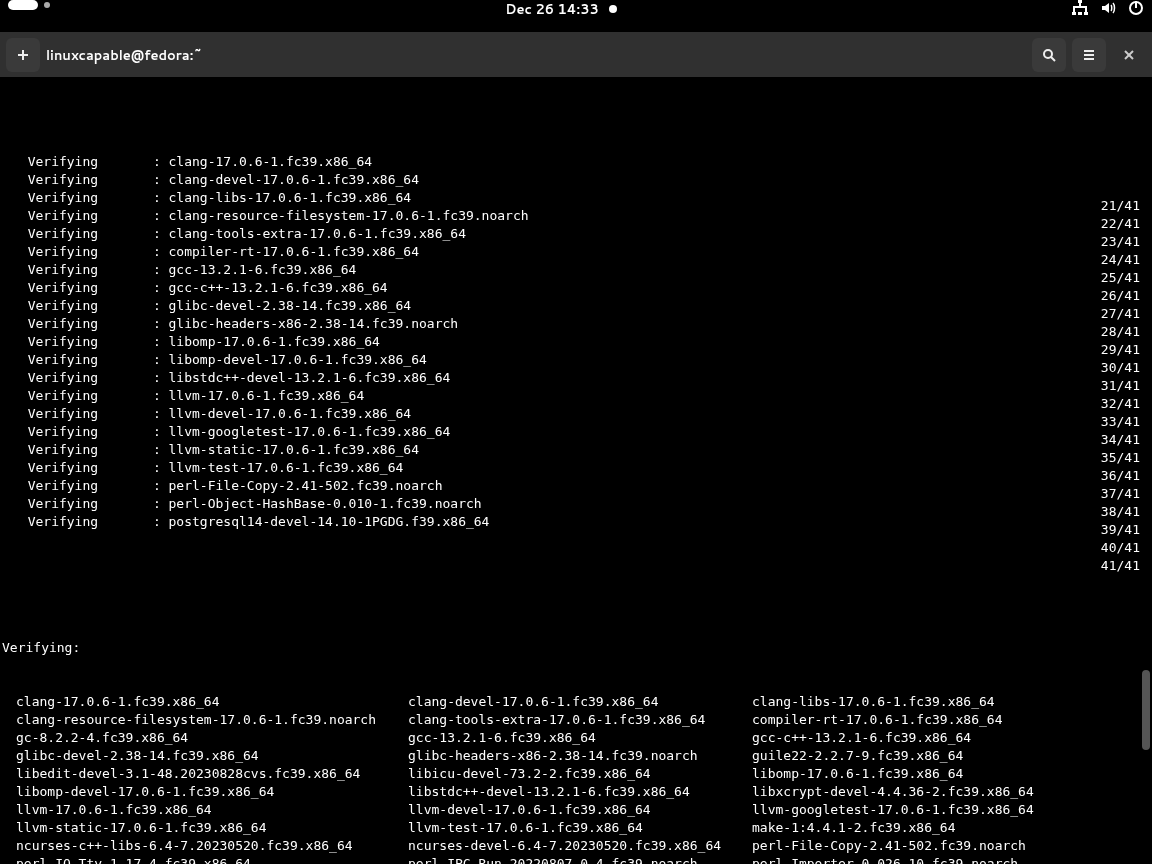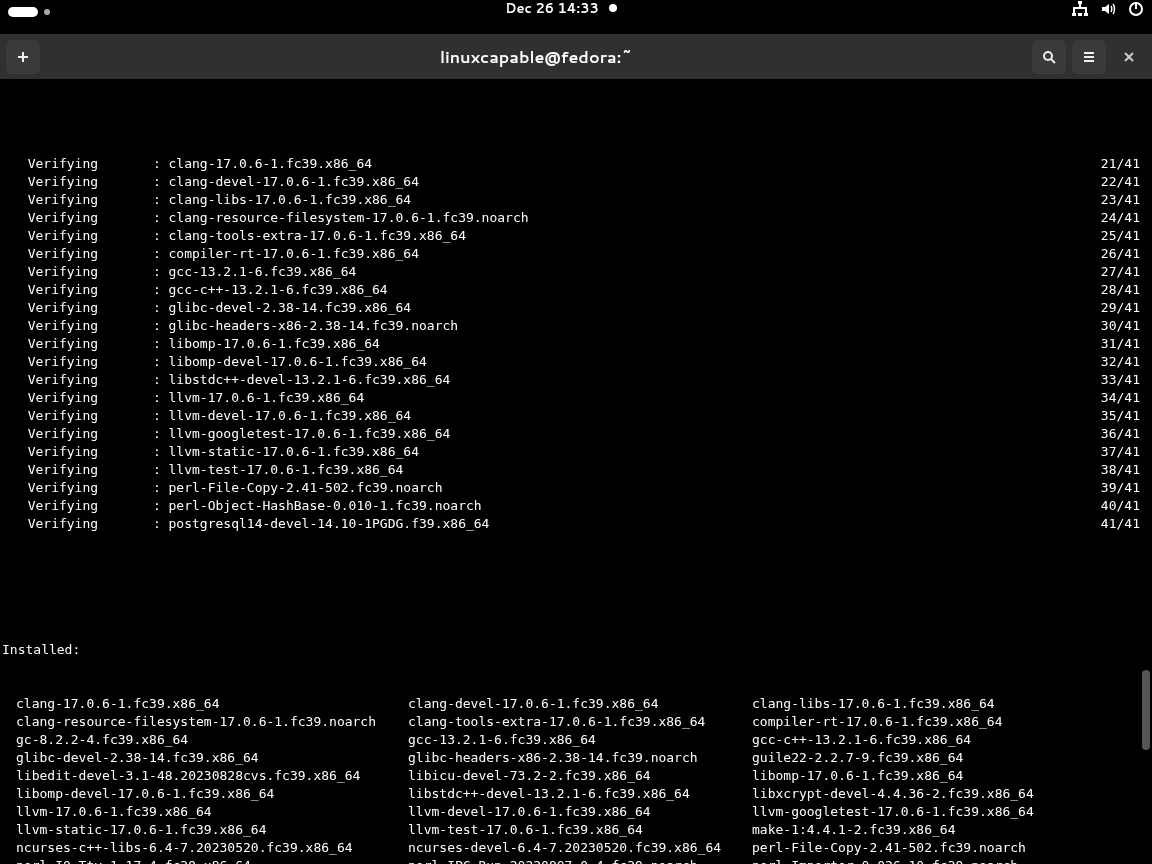--- a/index.html
+++ b/index.html
@@ -10,23 +10,23 @@
     font-family: "DejaVu Sans Mono", "Liberation Mono", monospace;
     font-size: 13px;
     color: #fff;
     overflow: hidden;
     position: relative;
   }
   .topbar {
     height: 32px;
     background: #000;
     display: flex;
-    align-items: flex-end;
+    align-items: flex-start;
     justify-content: space-between;
-    padding: 17px 8px;
+    padding: 0 8px;
     font-family: Cantarell, sans-serif;
     font-size: 13px;
     font-weight: 600;
   }
   .topbar-left { display:flex; align-items:center; gap:6px; }
   .topbar-center { display:flex; align-items:center; gap:10px; }
   .topbar-right { display:flex; align-items:center; gap:12px; }
   .pill {
     width: 30px; height: 10px; background:#fff; border-radius:5px;
   }
@@ -47,38 +47,37 @@
     width: 34px; height:34px;
     border-radius:6px;
     display:flex;align-items:center;justify-content:center;
     background:#3a3a3a;
   }
   .titlebar .tb-btn.flat { background:transparent; }
   .titlebar .tb-btn svg { width:16px;height:16px;stroke:#eee;fill:none;stroke-width:2; }
   .titlebar .tb-btn.flat svg { stroke:#ccc; }
   .titlebar-title {
     flex:1;
-    text-align:center;
     color:#fff;
     font-weight:700;
-    font-size:16px;
+    font-size:13px;
   }
   .titlebar-right { display:flex; gap:6px; }
 
   .terminal {
     padding: 0;
     line-height: 18px;
     white-space: pre;
     color:#ffffff;
   }
   .term-line { display:flex; padding: 0 12px; height:18px; }
   .term-line .lbl {}
   .term-line .pkg { flex:0 0 auto; }
   .term-line .spacer { flex:1; }
-  .term-line .count { padding-right: 0; }
+  .term-line .count { padding-right: 0; margin-top: 44px; }
   .installed-header { padding-left:2px; }
   .inst-grid {
     display:grid;
     grid-template-columns: 392px 344px auto;
     column-gap:0;
     row-gap:0;
     padding-left:16px;
   }
   .inst-grid span { height:18px; line-height:18px; }
   .scrollbar {
@@ -163,21 +162,21 @@
         </svg>
     </div>
   </div>
 </div>
 
 <div class="terminal">
   <div style="height:4px"></div>
   <div id="verifying-block"><div class="term-line"><span class="lbl">  Verifying       : </span><span class="pkg">clang-17.0.6-1.fc39.x86_64</span><span class="spacer"></span><span class="count">21/41</span></div><div class="term-line"><span class="lbl">  Verifying       : </span><span class="pkg">clang-devel-17.0.6-1.fc39.x86_64</span><span class="spacer"></span><span class="count">22/41</span></div><div class="term-line"><span class="lbl">  Verifying       : </span><span class="pkg">clang-libs-17.0.6-1.fc39.x86_64</span><span class="spacer"></span><span class="count">23/41</span></div><div class="term-line"><span class="lbl">  Verifying       : </span><span class="pkg">clang-resource-filesystem-17.0.6-1.fc39.noarch</span><span class="spacer"></span><span class="count">24/41</span></div><div class="term-line"><span class="lbl">  Verifying       : </span><span class="pkg">clang-tools-extra-17.0.6-1.fc39.x86_64</span><span class="spacer"></span><span class="count">25/41</span></div><div class="term-line"><span class="lbl">  Verifying       : </span><span class="pkg">compiler-rt-17.0.6-1.fc39.x86_64</span><span class="spacer"></span><span class="count">26/41</span></div><div class="term-line"><span class="lbl">  Verifying       : </span><span class="pkg">gcc-13.2.1-6.fc39.x86_64</span><span class="spacer"></span><span class="count">27/41</span></div><div class="term-line"><span class="lbl">  Verifying       : </span><span class="pkg">gcc-c++-13.2.1-6.fc39.x86_64</span><span class="spacer"></span><span class="count">28/41</span></div><div class="term-line"><span class="lbl">  Verifying       : </span><span class="pkg">glibc-devel-2.38-14.fc39.x86_64</span><span class="spacer"></span><span class="count">29/41</span></div><div class="term-line"><span class="lbl">  Verifying       : </span><span class="pkg">glibc-headers-x86-2.38-14.fc39.noarch</span><span class="spacer"></span><span class="count">30/41</span></div><div class="term-line"><span class="lbl">  Verifying       : </span><span class="pkg">libomp-17.0.6-1.fc39.x86_64</span><span class="spacer"></span><span class="count">31/41</span></div><div class="term-line"><span class="lbl">  Verifying       : </span><span class="pkg">libomp-devel-17.0.6-1.fc39.x86_64</span><span class="spacer"></span><span class="count">32/41</span></div><div class="term-line"><span class="lbl">  Verifying       : </span><span class="pkg">libstdc++-devel-13.2.1-6.fc39.x86_64</span><span class="spacer"></span><span class="count">33/41</span></div><div class="term-line"><span class="lbl">  Verifying       : </span><span class="pkg">llvm-17.0.6-1.fc39.x86_64</span><span class="spacer"></span><span class="count">34/41</span></div><div class="term-line"><span class="lbl">  Verifying       : </span><span class="pkg">llvm-devel-17.0.6-1.fc39.x86_64</span><span class="spacer"></span><span class="count">35/41</span></div><div class="term-line"><span class="lbl">  Verifying       : </span><span class="pkg">llvm-googletest-17.0.6-1.fc39.x86_64</span><span class="spacer"></span><span class="count">36/41</span></div><div class="term-line"><span class="lbl">  Verifying       : </span><span class="pkg">llvm-static-17.0.6-1.fc39.x86_64</span><span class="spacer"></span><span class="count">37/41</span></div><div class="term-line"><span class="lbl">  Verifying       : </span><span class="pkg">llvm-test-17.0.6-1.fc39.x86_64</span><span class="spacer"></span><span class="count">38/41</span></div><div class="term-line"><span class="lbl">  Verifying       : </span><span class="pkg">perl-File-Copy-2.41-502.fc39.noarch</span><span class="spacer"></span><span class="count">39/41</span></div><div class="term-line"><span class="lbl">  Verifying       : </span><span class="pkg">perl-Object-HashBase-0.010-1.fc39.noarch</span><span class="spacer"></span><span class="count">40/41</span></div><div class="term-line"><span class="lbl">  Verifying       : </span><span class="pkg">postgresql14-devel-14.10-1PGDG.f39.x86_64</span><span class="spacer"></span><span class="count">41/41</span></div></div>
 
   <div style="height:18px"></div>
-  <div class="installed-header">Installed:</div>
+  <div class="installed-header">Verifying:</div>
   <div class="inst-grid" id="installed-grid"><span>clang-17.0.6-1.fc39.x86_64</span><span>clang-devel-17.0.6-1.fc39.x86_64</span><span>clang-libs-17.0.6-1.fc39.x86_64</span><span>clang-resource-filesystem-17.0.6-1.fc39.noarch</span><span>clang-tools-extra-17.0.6-1.fc39.x86_64</span><span>compiler-rt-17.0.6-1.fc39.x86_64</span><span>gc-8.2.2-4.fc39.x86_64</span><span>gcc-13.2.1-6.fc39.x86_64</span><span>gcc-c++-13.2.1-6.fc39.x86_64</span><span>glibc-devel-2.38-14.fc39.x86_64</span><span>glibc-headers-x86-2.38-14.fc39.noarch</span><span>guile22-2.2.7-9.fc39.x86_64</span><span>libedit-devel-3.1-48.20230828cvs.fc39.x86_64</span><span>libicu-devel-73.2-2.fc39.x86_64</span><span>libomp-17.0.6-1.fc39.x86_64</span><span>libomp-devel-17.0.6-1.fc39.x86_64</span><span>libstdc++-devel-13.2.1-6.fc39.x86_64</span><span>libxcrypt-devel-4.4.36-2.fc39.x86_64</span><span>llvm-17.0.6-1.fc39.x86_64</span><span>llvm-devel-17.0.6-1.fc39.x86_64</span><span>llvm-googletest-17.0.6-1.fc39.x86_64</span><span>llvm-static-17.0.6-1.fc39.x86_64</span><span>llvm-test-17.0.6-1.fc39.x86_64</span><span>make-1:4.4.1-2.fc39.x86_64</span><span>ncurses-c++-libs-6.4-7.20230520.fc39.x86_64</span><span>ncurses-devel-6.4-7.20230520.fc39.x86_64</span><span>perl-File-Copy-2.41-502.fc39.noarch</span><span>perl-IO-Tty-1.17-4.fc39.x86_64</span><span>perl-IPC-Run-20220807.0-4.fc39.noarch</span><span>perl-Importer-0.026-10.fc39.noarch</span></div>
 
   
   
 
   
 
   
   
 </div>

